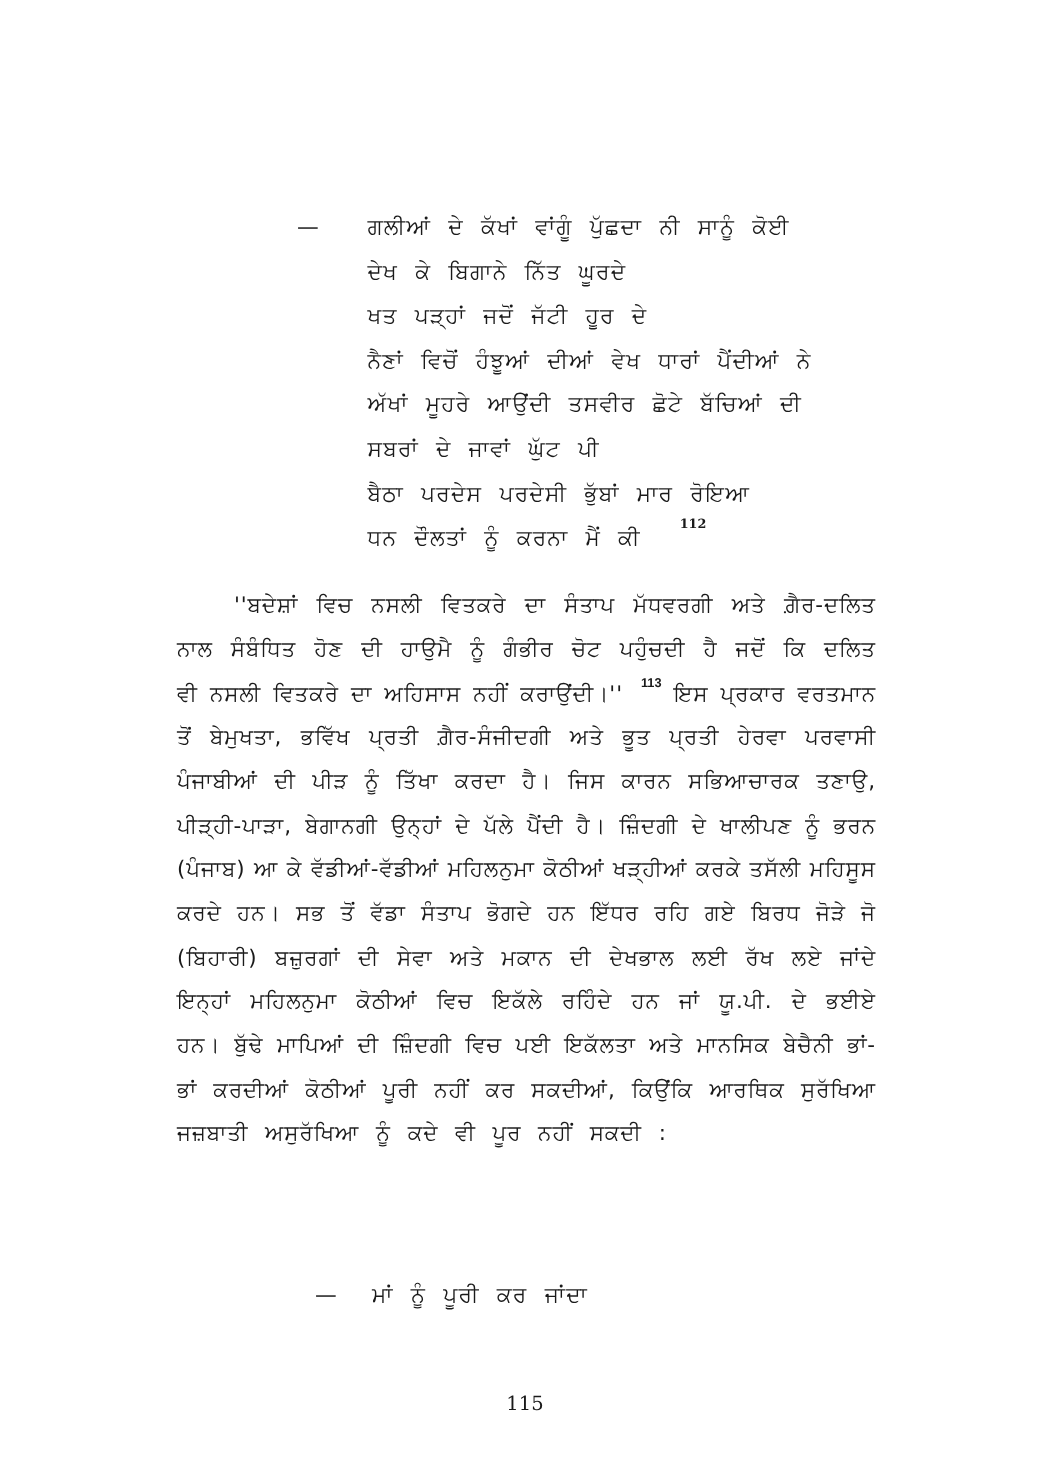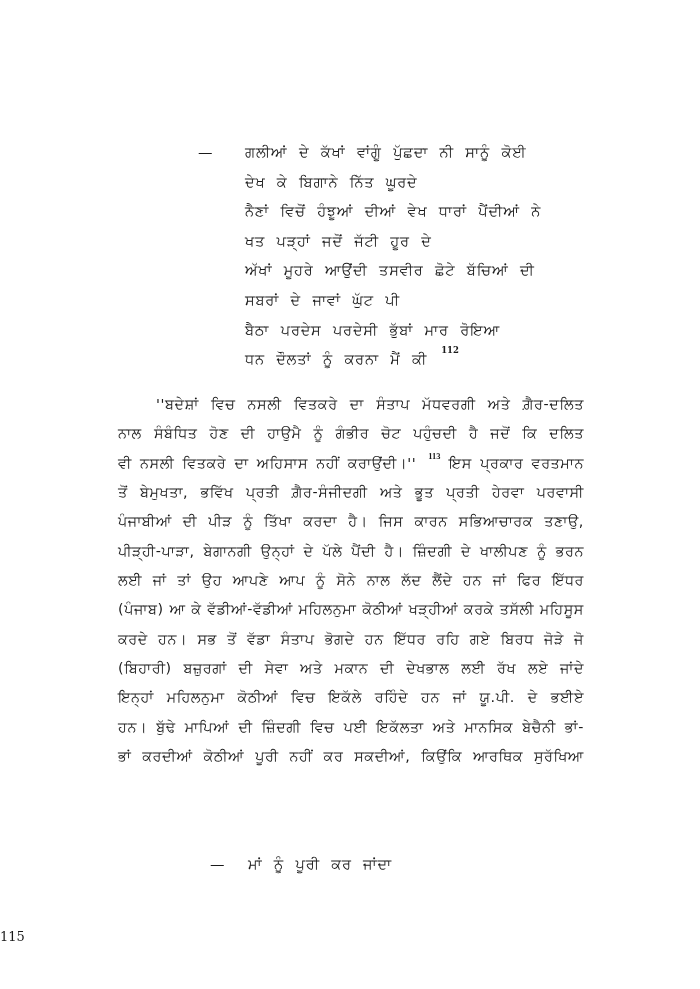--- a/index.html
+++ b/index.html
@@ -4,71 +4,71 @@
 <style>
   html, body { margin: 0; padding: 0; background: #ffffff; }
   body { width: 700px; height: 989px; position: relative; overflow: hidden;
          font-family: "DejaVu Sans", sans-serif; color: #1a1a1a; }
   .page { position: absolute; left: 0; top: 0; width: 700px; height: 989px; }
   .verse { position: absolute; left: 198px; top: 138px; }
   .vline { position: relative; height: 29.6px; line-height: 29.6px; font-size: 14.5px;
            letter-spacing: 0.8px; word-spacing: 6px; white-space: nowrap; padding-left: 47px; }
   .dash { position: absolute; left: 0; top: 0; }
   .sup { font-family: "DejaVu Serif", serif; font-size: 8.5px; font-weight: bold;
-         vertical-align: top; position: relative; top: -9px; margin-left: 14px; letter-spacing: 0; }
+         vertical-align: top; position: relative; top: -9px; margin-left: 26px; letter-spacing: 0; }
   .prose { position: absolute; left: 118px; top: 390px; width: 466px; }
   .pline { height: 29.35px; line-height: 29.35px; font-size: 14.3px; white-space: nowrap;
            text-align: justify; text-align-last: justify; letter-spacing: 0.6px; }
   .pline.first { padding-left: 38px; }
   .pline.last { text-align-last: left; word-spacing: 6px; }
-  .sup2 { font-family: Liberation Serif, serif; font-size: 8.5px; font-weight: bold;
+  .sup2 { font-family: Liberation Sans, sans-serif; font-size: 8.5px; font-weight: bold;
           position: relative; top: -9px; letter-spacing: 0; margin-left: 12px; }
   .verse2 { position: absolute; left: 210px; top: 850px; }
   .verse2 .vline { padding-left: 38px; }
-  .pagenum { position: absolute; left: 0; width: 700px; top: 929px; text-align: left;
+  .pagenum { position: absolute; left: 0; width: 700px; top: 929px; text-align: center;
              font-family: "DejaVu Serif", serif; font-size: 13px; }
 </style>
 </head>
 <body>
 
 <div class="page">
 
   <div class="verse">
     <div class="vline">
       <span class="dash">—</span>
       <span>ਗਲੀਆਂ ਦੇ ਕੱਖਾਂ ਵਾਂਗੂੰ ਪੁੱਛਦਾ ਨੀ ਸਾਨੂੰ ਕੋਈ</span>
     </div>
     <div class="vline">ਦੇਖ ਕੇ ਬਿਗਾਨੇ ਨਿੱਤ ਘੂਰਦੇ</div>
+    <div class="vline">ਖਤ ਪੜ੍ਹਾਂ ਜਦੋਂ ਜੱਟੀ ਹੂਰ ਦੇ</div>
     <div class="vline">ਨੈਣਾਂ ਵਿਚੋਂ ਹੰਝੂਆਂ ਦੀਆਂ ਵੇਖ ਧਾਰਾਂ ਪੈਂਦੀਆਂ ਨੇ</div>
-    <div class="vline">ਖਤ ਪੜ੍ਹਾਂ ਜਦੋਂ ਜੱਟੀ ਹੂਰ ਦੇ</div>
     <div class="vline">ਅੱਖਾਂ ਮੂਹਰੇ ਆਉਂਦੀ ਤਸਵੀਰ ਛੋਟੇ ਬੱਚਿਆਂ ਦੀ</div>
     <div class="vline">ਸਬਰਾਂ ਦੇ ਜਾਵਾਂ ਘੁੱਟ ਪੀ</div>
     <div class="vline">ਬੈਠਾ ਪਰਦੇਸ ਪਰਦੇਸੀ ਭੁੱਬਾਂ ਮਾਰ ਰੋਇਆ</div>
     <div class="vline">
       <span>ਧਨ ਦੌਲਤਾਂ ਨੂੰ ਕਰਨਾ ਮੈਂ ਕੀ</span><span class="sup">112</span>
     </div>
   </div>
 
   <div class="prose">
     <div class="pline first">''ਬਦੇਸ਼ਾਂ ਵਿਚ ਨਸਲੀ ਵਿਤਕਰੇ ਦਾ ਸੰਤਾਪ ਮੱਧਵਰਗੀ ਅਤੇ ਗ਼ੈਰ-ਦਲਿਤ</div>
     <div class="pline">ਨਾਲ ਸੰਬੰਧਿਤ ਹੋਣ ਦੀ ਹਾਉਮੈ ਨੂੰ ਗੰਭੀਰ ਚੋਟ ਪਹੁੰਚਦੀ ਹੈ ਜਦੋਂ ਕਿ ਦਲਿਤ</div>
     <div class="pline">
       <span>ਵੀ ਨਸਲੀ ਵਿਤਕਰੇ ਦਾ ਅਹਿਸਾਸ ਨਹੀਂ ਕਰਾਉਂਦੀ।''</span><span class="sup2">113</span>
       <span>ਇਸ ਪ੍ਰਕਾਰ ਵਰਤਮਾਨ</span>
     </div>
     <div class="pline">ਤੋਂ ਬੇਮੁਖਤਾ, ਭਵਿੱਖ ਪ੍ਰਤੀ ਗ਼ੈਰ-ਸੰਜੀਦਗੀ ਅਤੇ ਭੂਤ ਪ੍ਰਤੀ ਹੇਰਵਾ ਪਰਵਾਸੀ</div>
     <div class="pline">ਪੰਜਾਬੀਆਂ ਦੀ ਪੀੜ ਨੂੰ ਤਿੱਖਾ ਕਰਦਾ ਹੈ। ਜਿਸ ਕਾਰਨ ਸਭਿਆਚਾਰਕ ਤਣਾਉ,</div>
     <div class="pline">ਪੀੜ੍ਹੀ-ਪਾੜਾ, ਬੇਗਾਨਗੀ ਉਨ੍ਹਾਂ ਦੇ ਪੱਲੇ ਪੈਂਦੀ ਹੈ। ਜ਼ਿੰਦਗੀ ਦੇ ਖਾਲੀਪਣ ਨੂੰ ਭਰਨ</div>
-    <div class="pline">ਲਈ ਜਾਂ ਤਾਂ ਉਹ ਆਪਣੇ ਆਪ ਨੂੰ ਸੋਨੇ ਨਾਲ ਲੱਦ ਲੈਂਦੇ ਹਨ ਜਾਂ ਫਿਰ ਇੱਧਰ</div>
     <div class="pline">(ਪੰਜਾਬ) ਆ ਕੇ ਵੱਡੀਆਂ-ਵੱਡੀਆਂ ਮਹਿਲਨੁਮਾ ਕੋਠੀਆਂ ਖੜ੍ਹੀਆਂ ਕਰਕੇ ਤਸੱਲੀ ਮਹਿਸੂਸ</div>
     <div class="pline">ਕਰਦੇ ਹਨ। ਸਭ ਤੋਂ ਵੱਡਾ ਸੰਤਾਪ ਭੋਗਦੇ ਹਨ ਇੱਧਰ ਰਹਿ ਗਏ ਬਿਰਧ ਜੋੜੇ ਜੋ</div>
     <div class="pline">(ਬਿਹਾਰੀ) ਬਜ਼ੁਰਗਾਂ ਦੀ ਸੇਵਾ ਅਤੇ ਮਕਾਨ ਦੀ ਦੇਖਭਾਲ ਲਈ ਰੱਖ ਲਏ ਜਾਂਦੇ</div>
     <div class="pline">ਇਨ੍ਹਾਂ ਮਹਿਲਨੁਮਾ ਕੋਠੀਆਂ ਵਿਚ ਇਕੱਲੇ ਰਹਿੰਦੇ ਹਨ ਜਾਂ ਯੂ.ਪੀ. ਦੇ ਭਈਏ</div>
     <div class="pline">ਹਨ। ਬੁੱਢੇ ਮਾਪਿਆਂ ਦੀ ਜ਼ਿੰਦਗੀ ਵਿਚ ਪਈ ਇਕੱਲਤਾ ਅਤੇ ਮਾਨਸਿਕ ਬੇਚੈਨੀ ਭਾਂ-</div>
     <div class="pline">ਭਾਂ ਕਰਦੀਆਂ ਕੋਠੀਆਂ ਪੂਰੀ ਨਹੀਂ ਕਰ ਸਕਦੀਆਂ, ਕਿਉਂਕਿ ਆਰਥਿਕ ਸੁਰੱਖਿਆ</div>
+    <div class="pline last">ਜਜ਼ਬਾਤੀ ਅਸੁਰੱਖਿਆ ਨੂੰ ਕਦੇ ਵੀ ਪੂਰ ਨਹੀਂ ਸਕਦੀ :</div>
   </div>
 
   <div class="verse2">
     <div class="vline">
       <span class="dash">—</span>
       <span>ਮਾਂ ਨੂੰ ਪੂਰੀ ਕਰ ਜਾਂਦਾ</span>
     </div>
   </div>
 
   <div class="pagenum">115</div>

